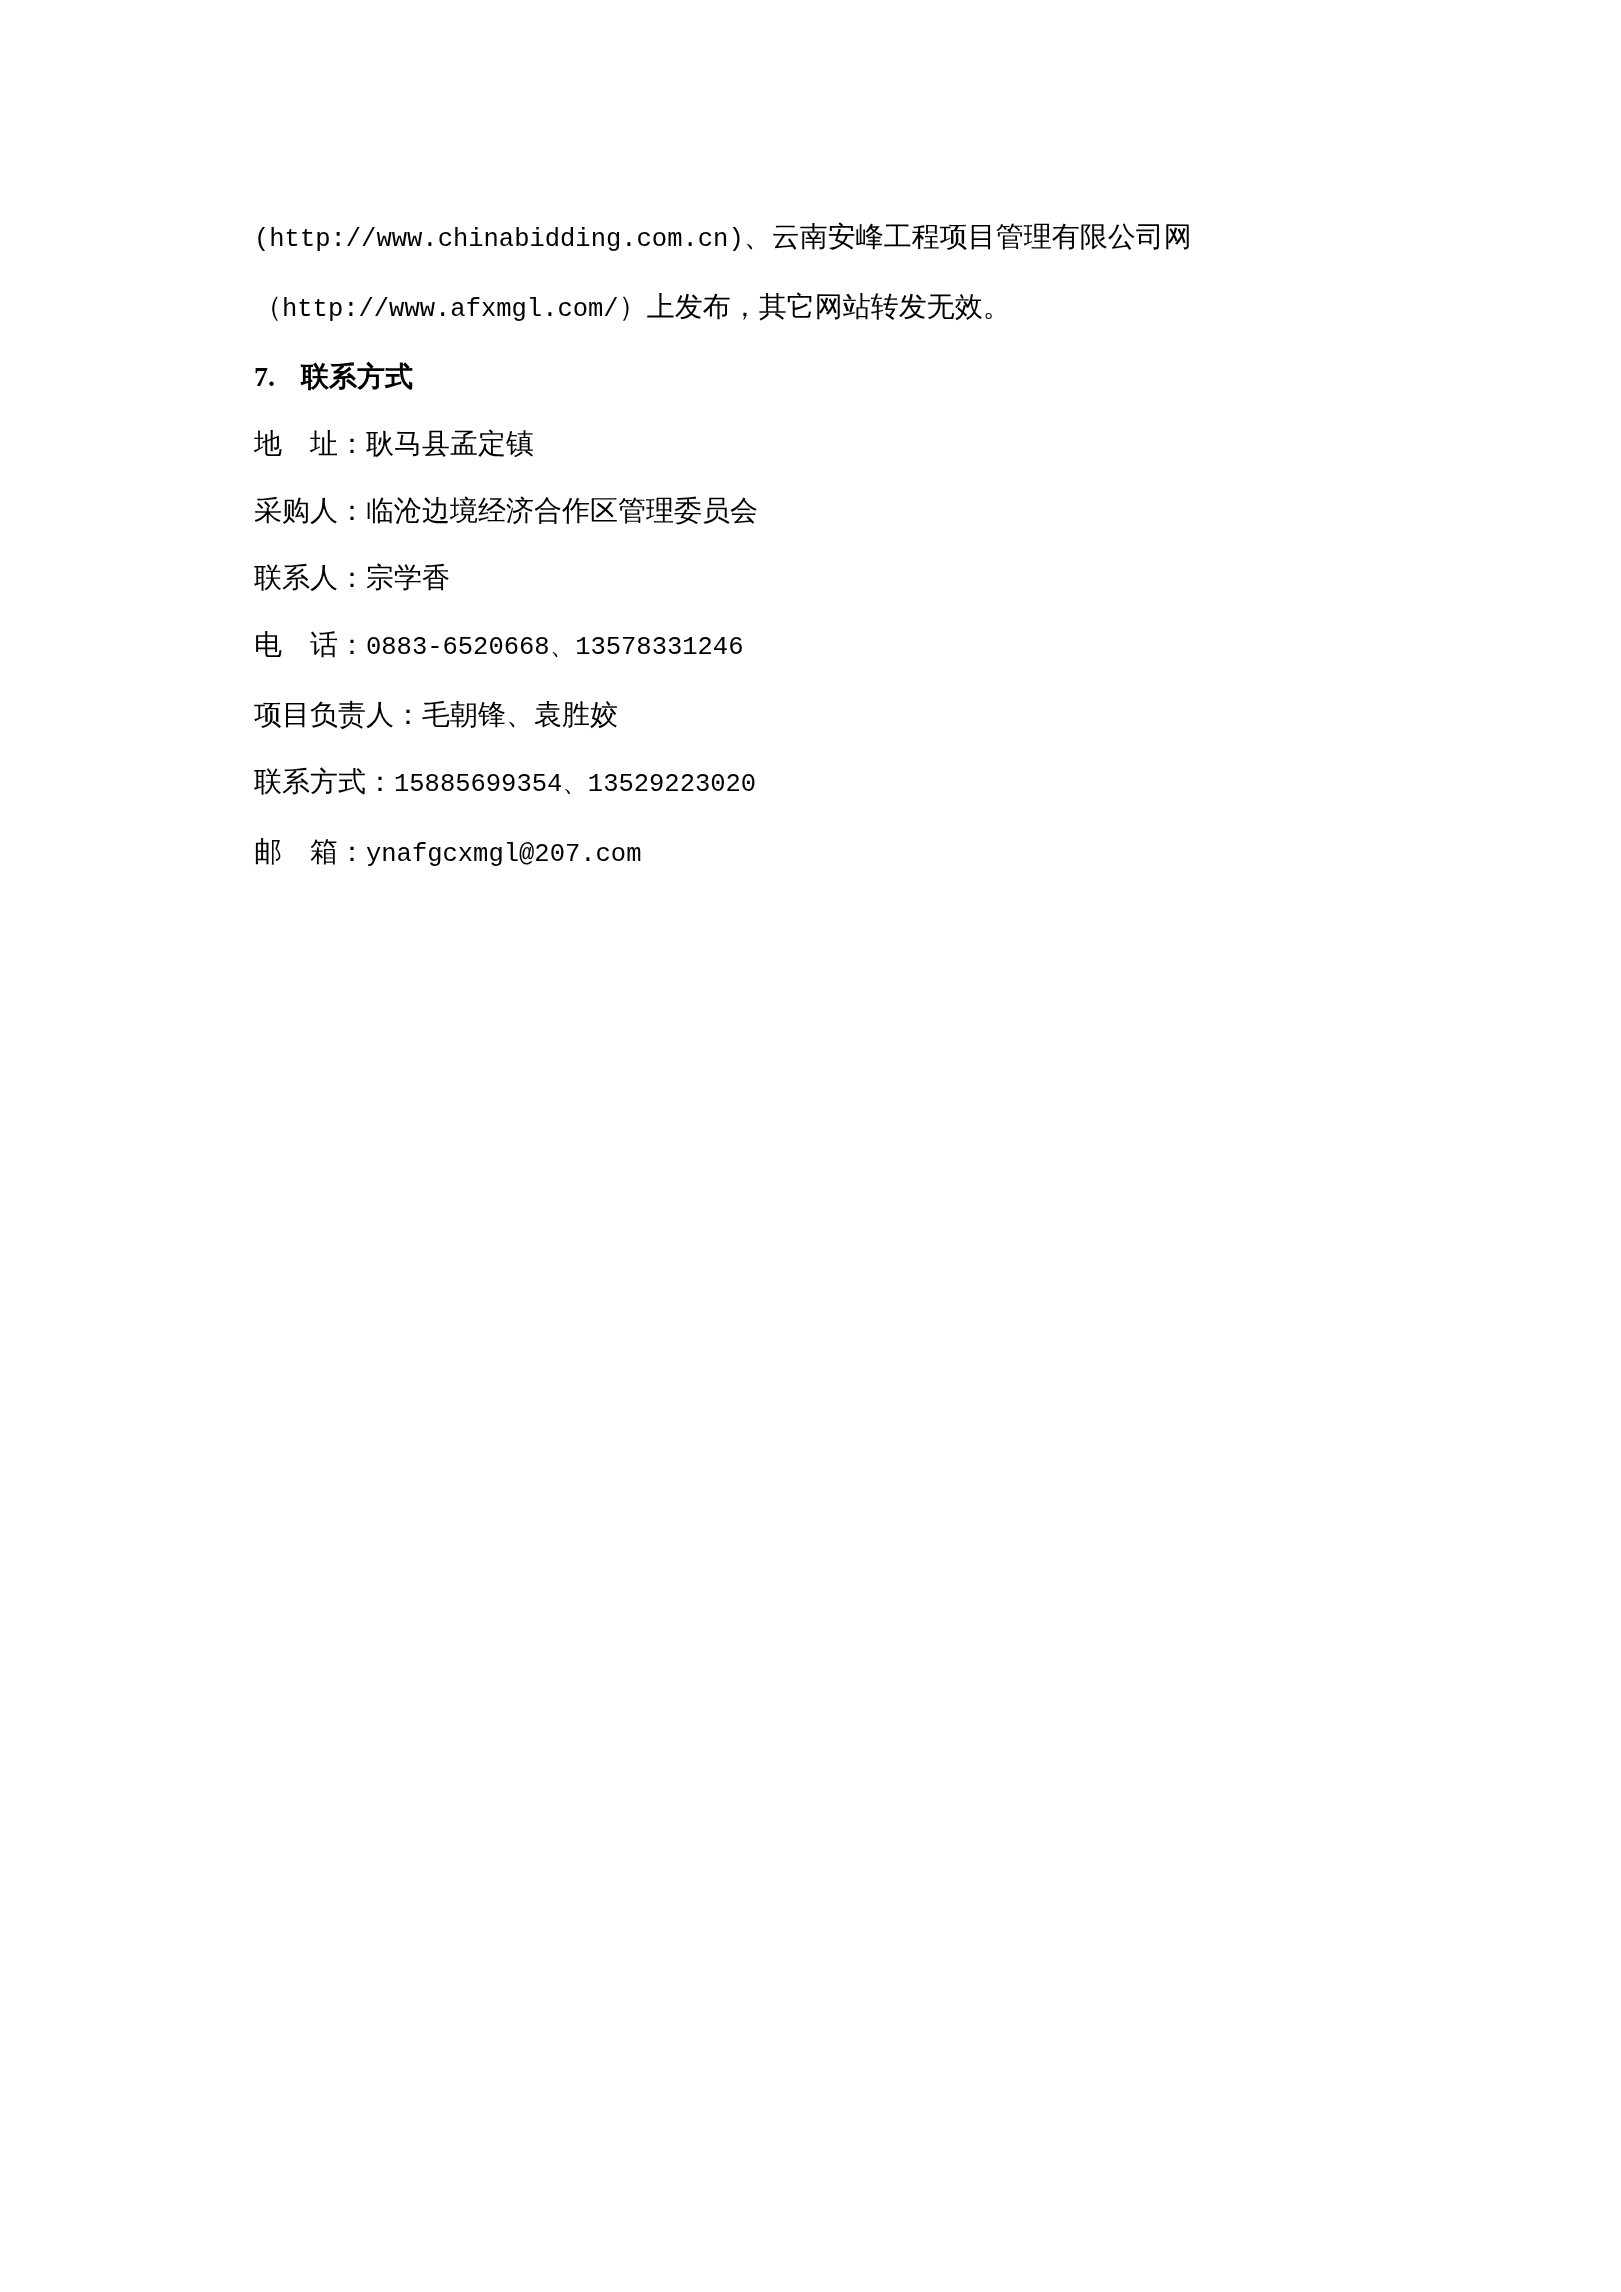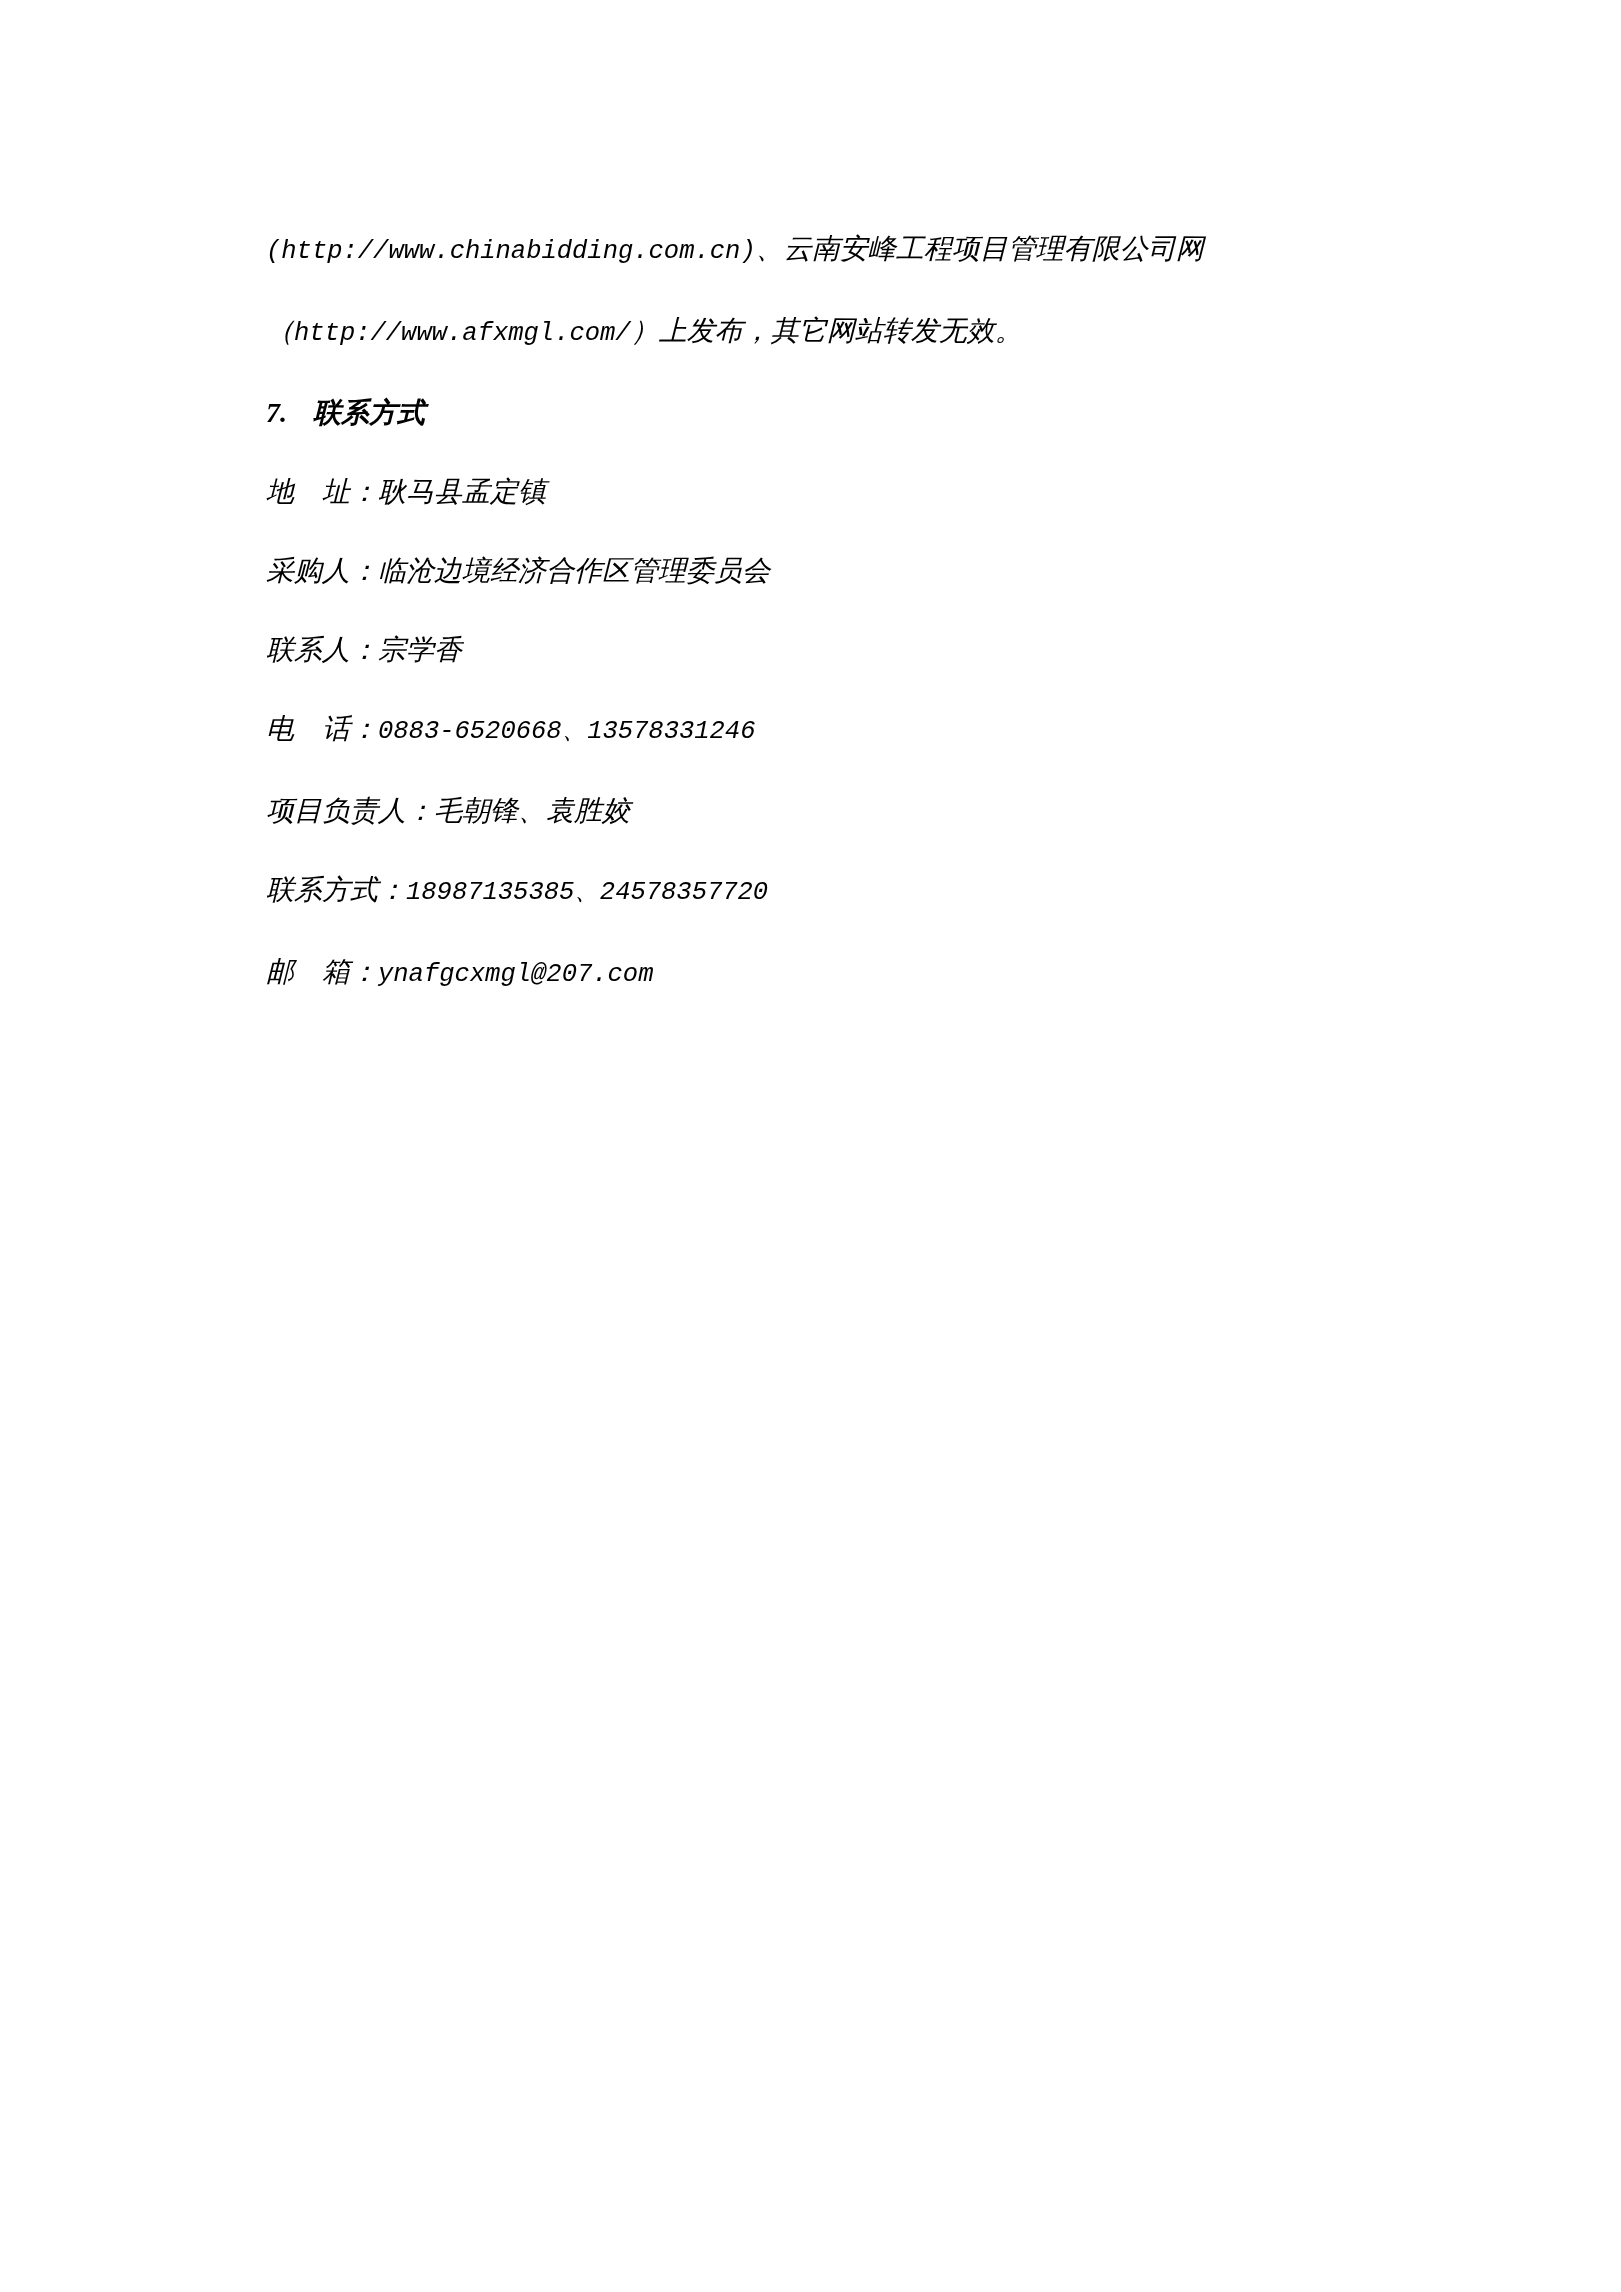--- a/index.html
+++ b/index.html
@@ -18,24 +18,23 @@
   }
   .doc {
     position: absolute;
     top: 201px;
     left: 250px;
     width: 1235px;
     font-size: 28px;
     line-height: 63px;
   }
   .doc p {
-    margin: 16px;
+    margin: 4px;
     padding: 0;
     white-space: nowrap;
-    font-style: italic;
   }
   
   .cont-line { margin-left: 0; }
   
   .heading {
     margin-left: 49px;
     font-weight: 700;
   }
   .heading .h-num {
     display: inline-block;
@@ -66,19 +65,19 @@
     <p class="contact"><span>采购人：</span><span>临沧边境经济合作区管理委员会</span></p>
 
     <p class="contact"><span>联系人：</span><span>宗学香</span></p>
 
     <p class="contact"><span>电　话：</span><span class="latin">0883-6520668、13578331246</span></p>
 
 
 
     <p class="contact"><span>项目负责人：</span><span>毛朝锋、袁胜姣</span></p>
 
-    <p class="contact"><span>联系方式：</span><span class="latin">18987135385、24578357720</span></p>
+    <p class="contact"><span>联系方式：</span><span class="latin">15885699354、13529223020</span></p>
 
     <p class="contact"><span>邮　箱：</span><span class="latin">ynafgcxmgl@207.com</span></p>
 
   </div>
 </div>
 
 
 </body></html>

